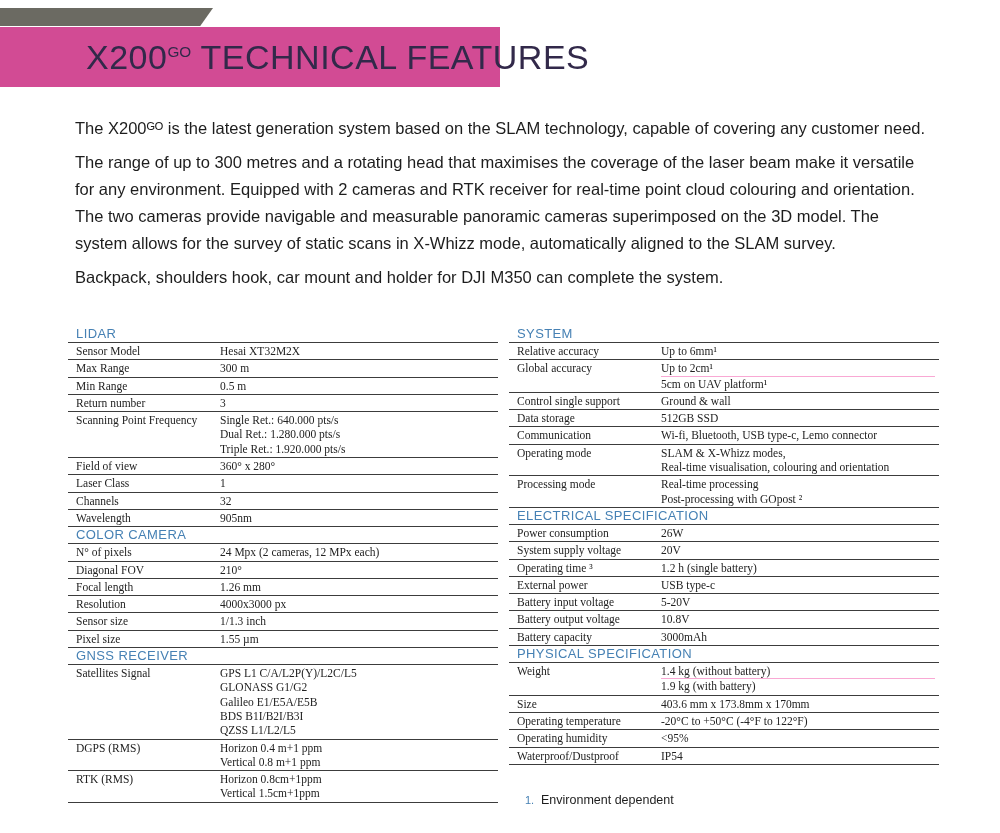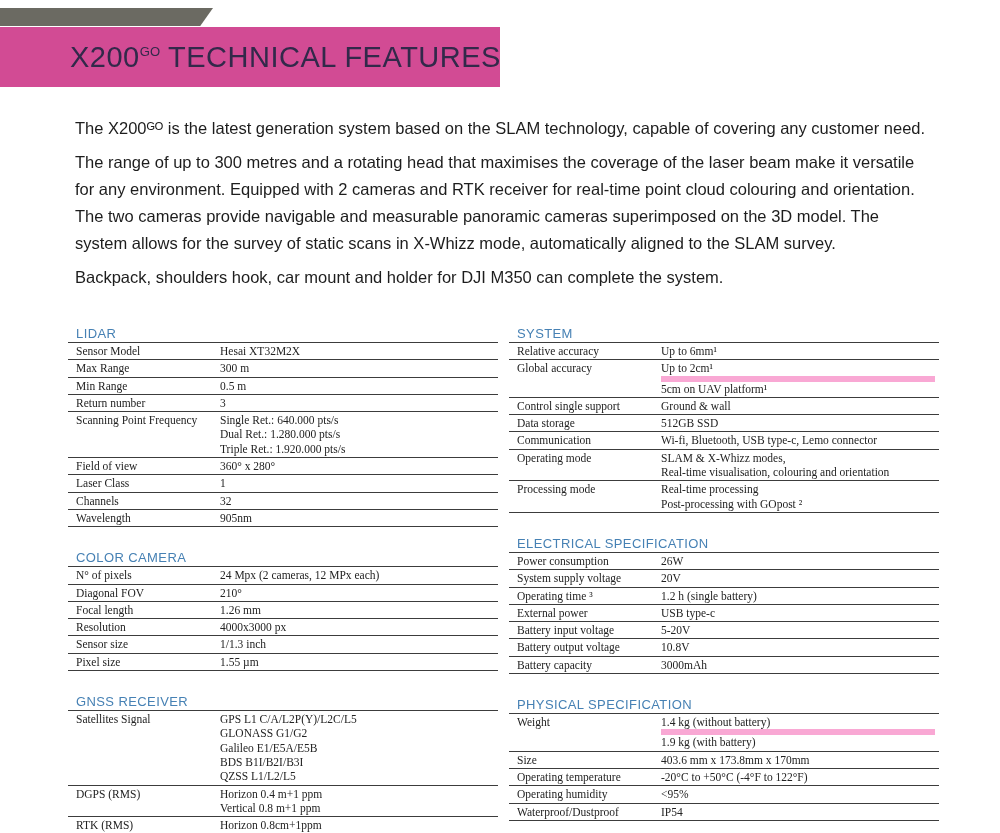--- a/index.html
+++ b/index.html
@@ -10,53 +10,53 @@
   
   .gray-ribbon{
     position:absolute;top:8px;left:0;width:213px;height:18px;background:#6b6a62;
     clip-path:polygon(0 0,100% 0,94% 100%,0 100%);
   }
   .title-banner{
     position:absolute;top:27px;left:0;width:500px;height:60px;background:#d24b94;
     display:flex;align-items:center;
   }
   .title-banner h1{
-    margin:0;padding-left:70px;font-size:29px;font-weight:500;letter-spacing:0.5px;
+    margin:16px;padding-left:70px;font-size:34px;font-weight:500;letter-spacing:0.5px;
     color:#32294a;white-space:nowrap;
   }
   .title-banner sup{font-size:0.45em;vertical-align:super;letter-spacing:0;}
   
   .intro{
     position:absolute;top:108px;left:68px;width:866px;
     font-size:16.5px;line-height:26.9px;color:#1d1d1d;
   }
   .intro p{margin:7px;}
   
   .columns{
     position:absolute;top:326px;left:68px;width:872px;
     display:flex;gap:11px;align-items:flex-start;
   }
   .col{width:430px;flex:0 0 430px;}
-  .section{margin-bottom:23px;}
+  .section{margin-bottom:0;}
   .sec-title{
     color:#4681b4;font-size:13px;letter-spacing:0.4px;margin:0 0 1px 8px;
     font-weight:400;
   }
   .spec-table{border-bottom:1px solid #3c3c3c;}
   .spec-row{display:flex;border-top:1px solid #3c3c3c;}
   .cell-label{
     flex:0 0 152px;box-sizing:border-box;padding:1px 10px 1px 8px;
     font-size:11.5px;line-height:14.3px;color:#222222;font-family:Liberation Serif, serif;
   }
   .cell-value{
     flex:1;box-sizing:border-box;padding:1px 4px 1px 0;
     font-size:11.5px;line-height:14.3px;color:#222222;
   }
   .val-line{min-height:14.3px;font-family:Liberation Serif, serif;}
-  .val-line.sub-divider{border-top:6px solid #f9a8d4;}
+  .val-line.sub-divider{border-top:1px solid #f9a8d4;}
   
   .footnotes{margin:28px 0 0 16px;}
   .footnote{display:flex;margin-bottom:3.5px;}
   .footnote .fn-num{
     flex:0 0 16px;color:#4681b4;font-size:11px;line-height:15px;text-align:left;
   }
   .footnote .fn-text{font-size:12.5px;line-height:15px;color:#1d1d1d;}
   
   .bottom-ribbon{
     position:absolute;left:0;bottom:0;width:388px;height:6px;

